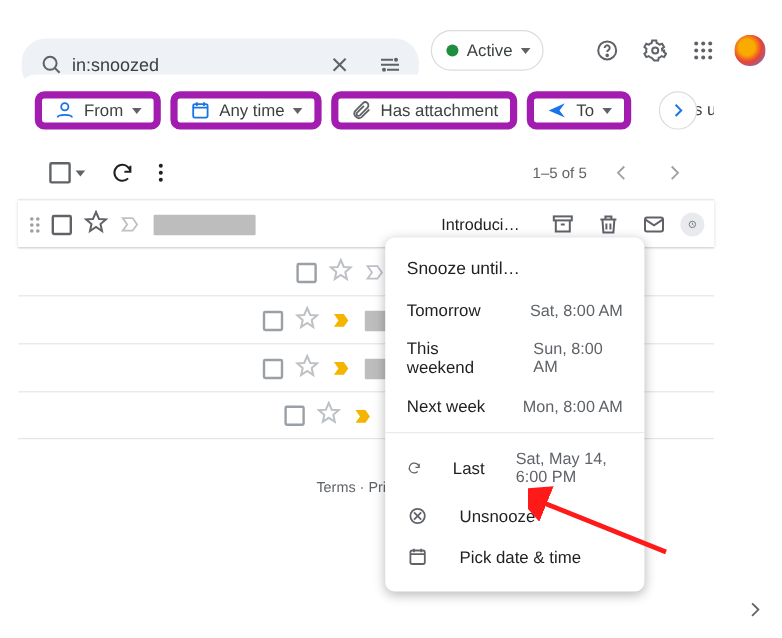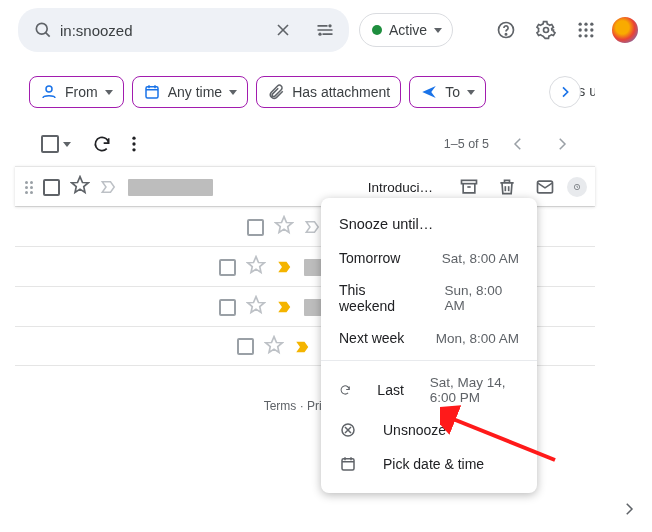--- a/index.html
+++ b/index.html
@@ -1,32 +1,32 @@
 <!DOCTYPE html>
 <html><head>
 <meta charset="utf-8">
 <style>
   * { box-sizing: border-box; margin: 0; padding: 0; font-family: Arial, Helvetica, sans-serif; }
   body { width: 652px; height: 532px; background: #fff; position: relative; overflow: hidden; }
 
   
   .header { display: flex; align-items: center; padding: 8px 12px 12px 18px; gap: 10px; }
-  .search-pill { flex: 0 0 310px; height: 44px; background: #eef1f6; border-radius: 20px; display: flex; align-items: center; padding: 0 6px 0 14px; gap: 6px; }
+  .search-pill { flex: 0 0 310px; height: 44px; background: #eef1f6; border-radius: 20px; display: flex; align-items: center; padding: 0 6px 0 14px; gap: 6px; margin-top: 24px; }
   .search-pill input { flex: 1; border: none; background: transparent; font-size: 15px; color: #3c4043; outline: none; }
   .icon-btn { display: inline-flex; align-items: center; justify-content: center; width: 36px; height: 36px; border-radius: 50%; color: #5f6368; cursor: pointer; }
   .icon-btn svg { width: 20px; height: 20px; }
   .active-chip { height: 34px; padding: 0 10px 0 12px; border: 1px solid #dadce0; border-radius: 17px; background: #fff; display: flex; align-items: center; gap: 7px; color: #3c4043; font-size: 14px; }
   .dot-green { width: 10px; height: 10px; border-radius: 50%; background: #1e8e3e; }
   .header-right { display: flex; align-items: center; gap: 4px; margin-left: auto; }
   .avatar { width: 30px; height: 30px; border-radius: 50%; background: radial-gradient(circle at 40% 40%, #f9ab00 0 30%, #ea4335 55%, #4285f4 100%); border: 2px solid #fff; margin-left:2px;}
 
   
   .panel { position: absolute; left: 15px; top: 62px; width: 580px; background: #fff; border-radius: 16px; }
   .filter-row { padding: 14px 0 14px 14px; display: flex; gap: 8px; align-items: center; white-space: nowrap; overflow: hidden; position: relative;}
-  .chip { height: 32px; padding: 0 10px; border: 1px solid #a21caf; border-radius: 8px; display: inline-flex; align-items: center; gap: 7px; font-size: 14px; color: #3c4043;}
+  .chip { height: 32px; padding: 0 10px; border: 6px solid #a21caf; border-radius: 8px; display: inline-flex; align-items: center; gap: 7px; font-size: 14px; color: #3c4043;}
   .chip svg.leading { width: 18px; height: 18px; }
   .chip .caret { width: 0; height: 0; border-left: 4px solid transparent; border-right: 4px solid transparent; border-top: 5px solid #5f6368; }
   .chip-blue svg.leading { color: #1a73e8; }
   .filter-next { position:absolute; right:14px; top:14px; width:32px; height:32px; border-radius:50%; background:#fff; border:1px solid #dadce0; display:flex; align-items:center; justify-content:center;}
   .cut-label { position:absolute; right:-2px; top:21px; color:#3c4043; font-size:14px; }
 
   .toolbar { height: 44px; display:flex; align-items:center; padding: 0 18px 0 26px; border-top:0; }
   .toolbar .sq-check { width:18px; height:18px; border:2px solid #5f6368; border-radius:2px; }
   .toolbar .mini-caret { margin:0 18px 0 4px; width:0; height:0; border-left:4px solid transparent; border-right:4px solid transparent; border-top:5px solid #5f6368; }
   .pager { margin-left:auto; display:flex; align-items:center; gap: 14px; color:#5f6368; font-size: 12.5px; }

